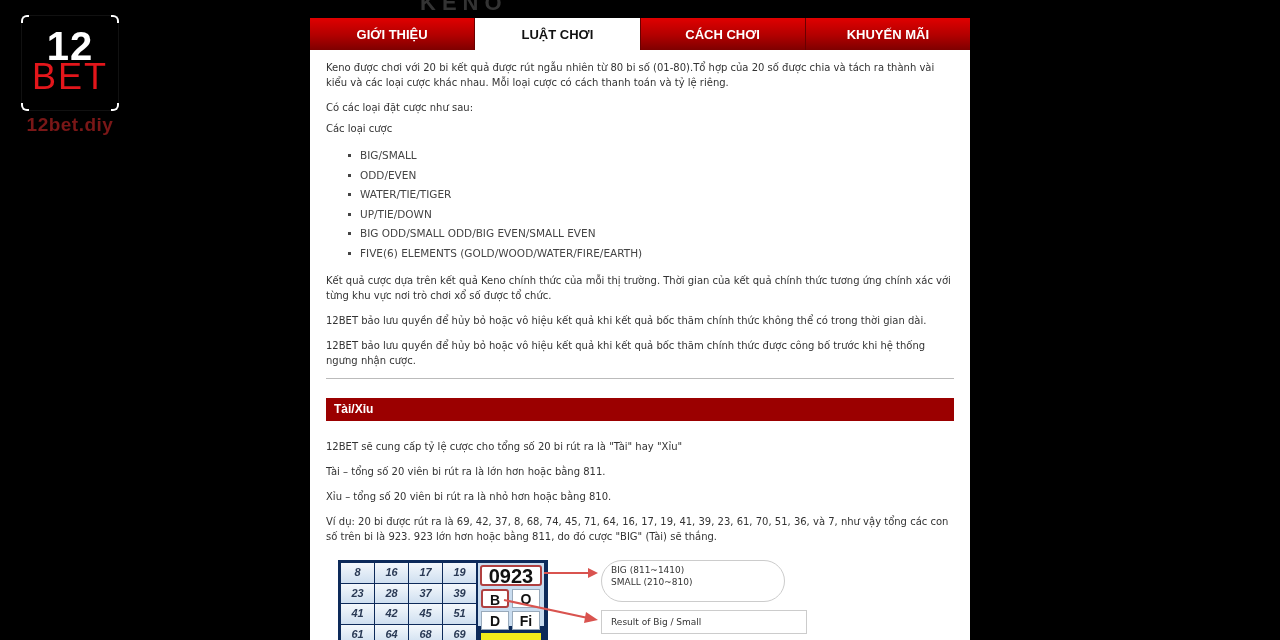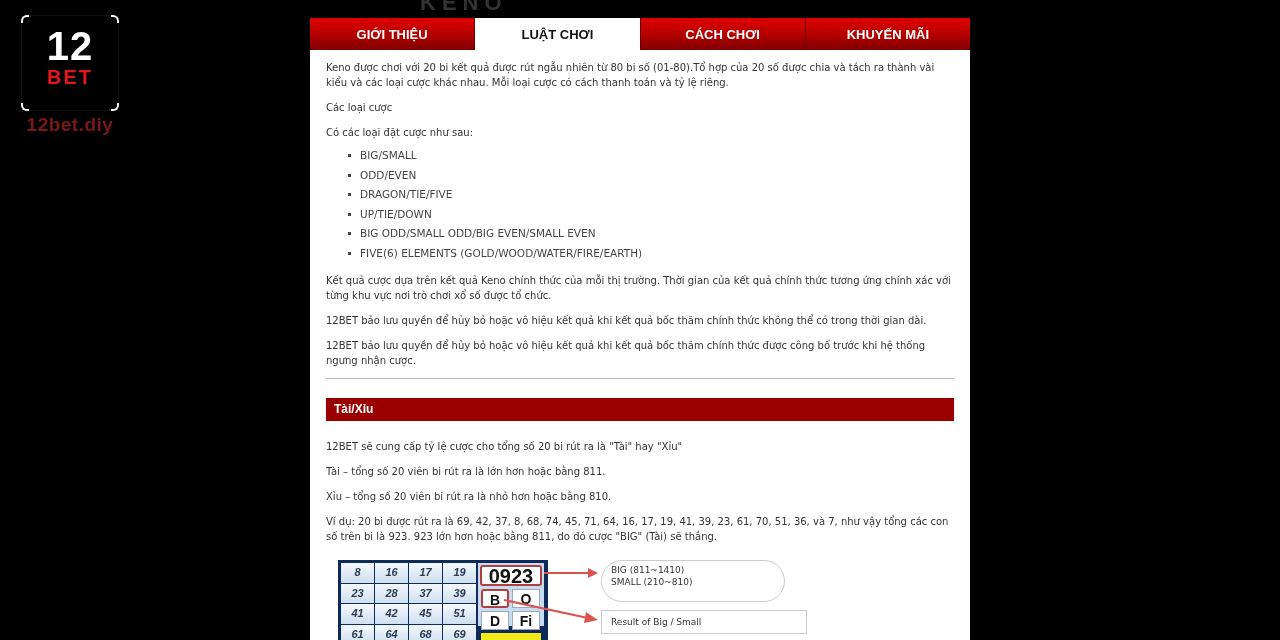--- a/index.html
+++ b/index.html
@@ -5,21 +5,21 @@
   html, body { margin:0; padding:0; }
   body { width:1280px; height:640px; overflow:hidden; background:#000; position:relative; font-family:"DejaVu Sans", sans-serif; }
   .logo-wrap { position:absolute; left:21px; top:15px; width:98px; }
   .logo-box { width:98px; height:96px; background:#000; border-radius:6px; position:relative; box-shadow: inset 0 0 0 1px #111; }
   .logo-box .corner { position:absolute; width:6px; height:6px; border-color:#fff; border-style:solid; border-width:0; }
   .logo-box .c-tl { left:0; top:0; border-top-width:2px; border-left-width:2px; border-top-left-radius:6px; }
   .logo-box .c-tr { right:0; top:0; border-top-width:2px; border-right-width:2px; border-top-right-radius:6px; }
   .logo-box .c-bl { left:0; bottom:0; border-bottom-width:2px; border-left-width:2px; border-bottom-left-radius:6px; }
   .logo-box .c-br { right:0; bottom:0; border-bottom-width:2px; border-right-width:2px; border-bottom-right-radius:6px; }
   .logo-12 { position:absolute; left:0; right:0; top:14px; text-align:center; color:#fff; font-family:"Liberation Sans", sans-serif; font-weight:bold; font-size:40px; letter-spacing:1px; line-height:34px; }
-  .logo-bet { position:absolute; left:0; right:0; top:46px; text-align:center; color:#e3161b; font-family:"Liberation Sans", sans-serif; font-weight:bold; font-size:20px; letter-spacing:2px; line-height:32px; }
+  .logo-bet { position:absolute; left:0; right:0; top:46px; text-align:center; color:#e3161b; font-family:"Liberation Sans", sans-serif; font-weight:normal; font-size:36px; letter-spacing:2px; line-height:32px; }
   .logo-domain { margin-top:3px; text-align:center; color:#7a1717; font-family:"Liberation Sans", sans-serif; font-weight:bold; font-size:19px; letter-spacing:0.5px; }
   .top-ghost { position:absolute; left:420px; top:-10px; color:#333; font-family:"Liberation Sans", sans-serif; font-weight:bold; font-size:22px; letter-spacing:6px; }
   .panel { position:absolute; left:310px; top:18px; width:660px; height:640px; background:#fff; }
   .tabs { display:flex; height:32px; }
   .tab { flex:1; display:flex; align-items:center; justify-content:center; color:#fff; font-family:"Liberation Sans", sans-serif; font-weight:bold; font-size:13px; background:linear-gradient(#e00000, #b10000 55%, #7e0000); border-right:1px solid #6a0000; cursor:pointer; }
   .tab:last-child { border-right:none; }
   .tab.active { background:#fff; color:#111; }
   .content { padding:10px 16px 0 16px; font-family:"DejaVu Sans", sans-serif; font-size:10px; color:#333; line-height:15px; }
   .content p { margin:0 0 10px 0; }
   .content ul { margin:4px 0 10px 0; padding-left:34px; list-style:none; }
@@ -64,26 +64,26 @@
 <div class="panel">
   <div class="tabs">
     <div class="tab">GIỚI THIỆU</div>
     <div class="tab active">LUẬT CHƠI</div>
     <div class="tab">CÁCH CHƠI</div>
     <div class="tab">KHUYẾN MÃI</div>
   </div>
 
   <div class="content">
     <p>Keno được chơi với 20 bi kết quả được rút ngẫu nhiên từ 80 bi số (01-80).Tổ hợp của 20 số được chia và tách ra thành vài kiểu và các loại cược khác nhau. Mỗi loại cược có cách thanh toán và tỷ lệ riêng.</p>
+    <p style="margin-bottom:6px">Có các loại đặt cược như sau:</p>
     <p>Các loại cược</p>
-    <p style="margin-bottom:6px">Có các loại đặt cược như sau:</p>
     <ul>
       <li>BIG/SMALL</li>
       <li>ODD/EVEN</li>
-      <li>DRAGON/TIE/FIVE</li>
+      <li>WATER/TIE/TIGER</li>
       <li>UP/TIE/DOWN</li>
       <li>BIG ODD/SMALL ODD/BIG EVEN/SMALL EVEN</li>
       <li>FIVE(6) ELEMENTS (GOLD/WOOD/WATER/FIRE/EARTH)</li>
     </ul>
     <p>Kết quả cược dựa trên kết quả Keno chính thức của mỗi thị trường. Thời gian của kết quả chính thức tương ứng chính xác với từng khu vực nơi trò chơi xổ số được tổ chức.</p>
     <p>12BET bảo lưu quyền để hủy bỏ hoặc vô hiệu kết quả khi kết quả bốc thăm chính thức không thể có trong thời gian dài.</p>
     <p>12BET bảo lưu quyền để hủy bỏ hoặc vô hiệu kết quả khi kết quả bốc thăm chính thức được công bố trước khi hệ thống ngưng nhận cược.</p>
     <div class="hr"></div>
 
     <div class="section-bar">Tài/Xỉu</div>

